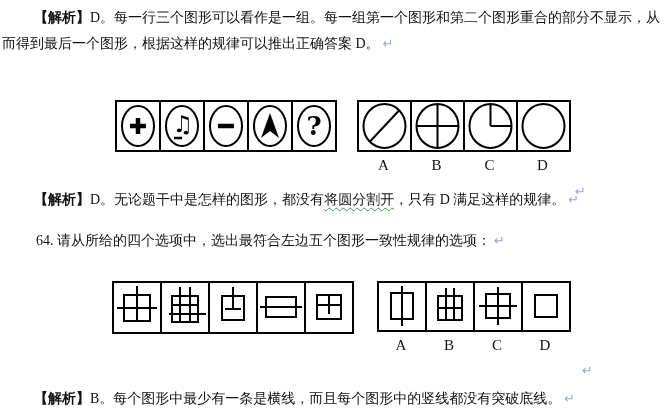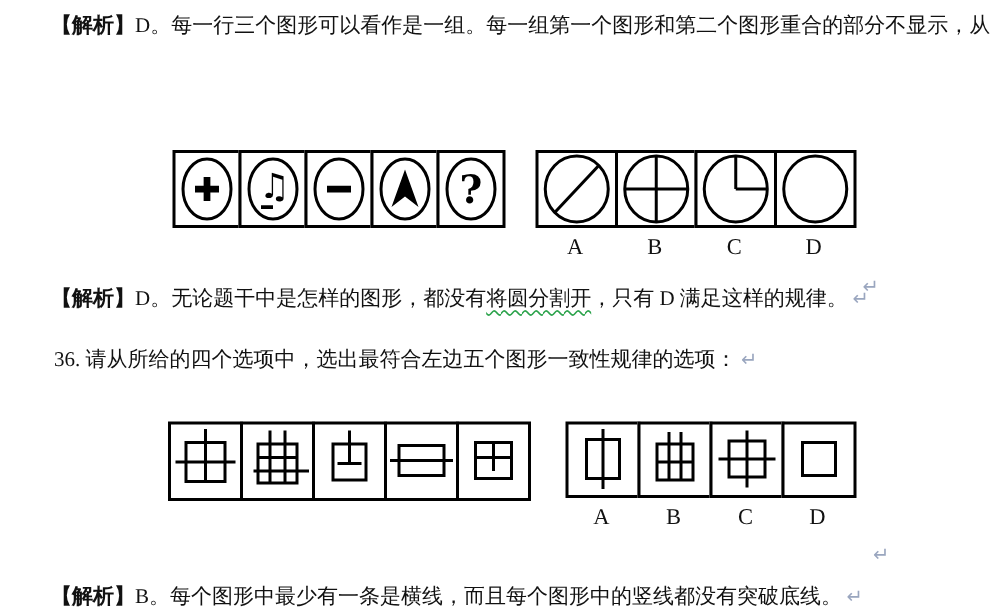--- a/index.html
+++ b/index.html
@@ -36,20 +36,21 @@
   .l63 .opt-label{width:53px;}
   .l64 .opt-label{width:48px;}
 </style>
 </head>
 <body>
 
 <div class="page">
 
   <div class="para" style="top:5px;">
     <span class="ln ind"><span class="tag">【解析】</span><span>D。每一行三个图形可以看作是一组。每一组第一个图形和第二个图形重合的部分不显示，从</span></span>
+    <span class="ln"><span>而得到最后一个图形，根据这样的规律可以推出正确答案 D。</span><span class="cr">↵</span></span>
   </div>
 
 
   <div class="figrow g63s" style="left:115px;top:100px;">
       <div class="cell">
         <svg viewBox="-21 -24 42 48" preserveAspectRatio="none">
           <ellipse cx="0" cy="0" rx="16" ry="20" class="st"></ellipse>
           <path d="M-8 0H8M0 -8V8" stroke="#000" stroke-width="4.5" fill="none"></path>
         </svg>
       </div>
@@ -115,21 +116,21 @@
       <span class="opt-label">D</span>
     </div>
 
   <span class="cr-abs" style="left:575px;top:184px;">↵</span>
 
   <div class="para" style="top:187px;">
     <span class="ln ind"><span class="tag">【解析】</span><span>D。无论题干中是怎样的图形，都没有</span><span class="sq">将圆分割开</span><span>，只有 D 满足这样的规律。</span><span class="cr">↵</span></span>
   </div>
 
   <div class="para" style="top:228px;left:36px;">
-    <span>36. 请从所给的四个选项中，选出最符合左边五个图形一致性规律的选项：</span><span class="cr">↵</span>
+    <span>64. 请从所给的四个选项中，选出最符合左边五个图形一致性规律的选项：</span><span class="cr">↵</span>
   </div>
 
   <div class="figrow g64s" style="left:112px;top:281px;">
       <div class="cell">
         <svg viewBox="-23 -24 46 49" preserveAspectRatio="none">
           <rect x="-13" y="-12" width="26" height="26" class="st"></rect>
           <line x1="0" y1="-21" x2="0" y2="14" class="st"></line>
           <line x1="-20" y1="1" x2="20" y2="1" class="st"></line>
         </svg>
       </div>

